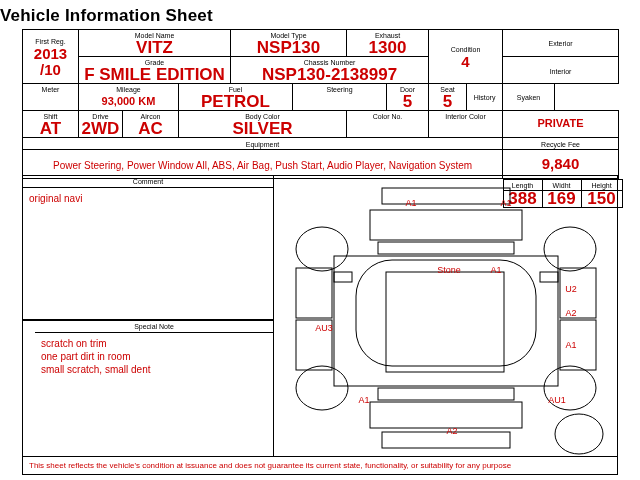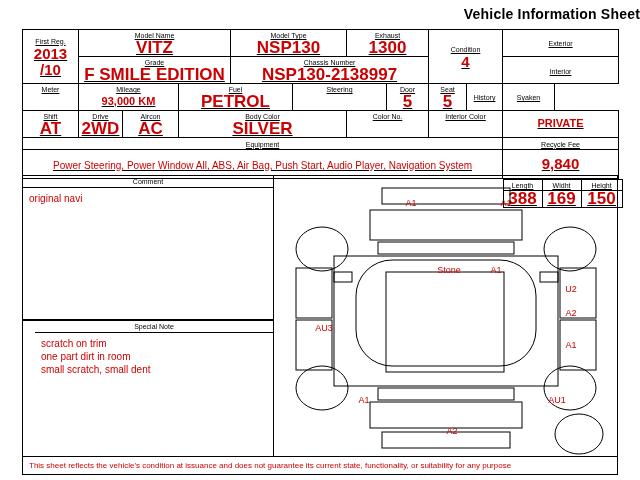--- a/index.html
+++ b/index.html
@@ -14,39 +14,38 @@
     color: #000;
     overflow: hidden;
   }
   .sheet {
     position: relative;
     width: 640px;
     height: 480px;
     box-sizing: border-box;
   }
   .title {
-    text-align: right;
-    font-size: 14px;
+    text-align: left;
+    font-size: 17px;
     font-weight: bold;
     letter-spacing: 0.2px;
     padding-top: 6px;
     padding-bottom: 4px;
     border-radius: 13px;
   }
   .wrap {
     position: absolute;
     left: 22px;
     top: 29px;
     width: 596px;
   }
   table.grid {
     border-collapse: collapse;
     table-layout: fixed;
     width: 596px;
-    text-decoration: underline;
   }
   table.grid td {
     border: 1px solid #000;
     padding: 0;
     vertical-align: middle;
     text-align: center;
   }
   .lbl {
     font-size: 7px;
     color: #000;

